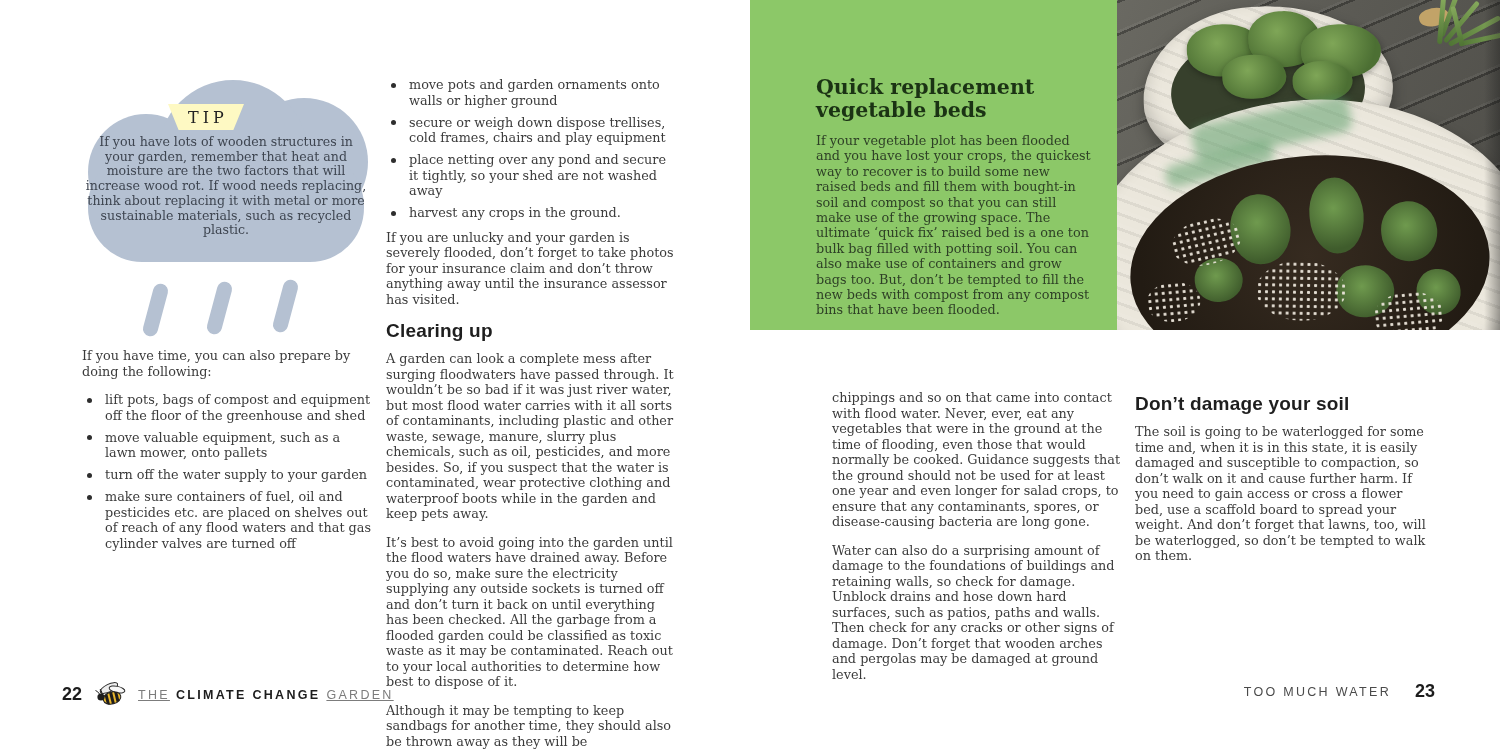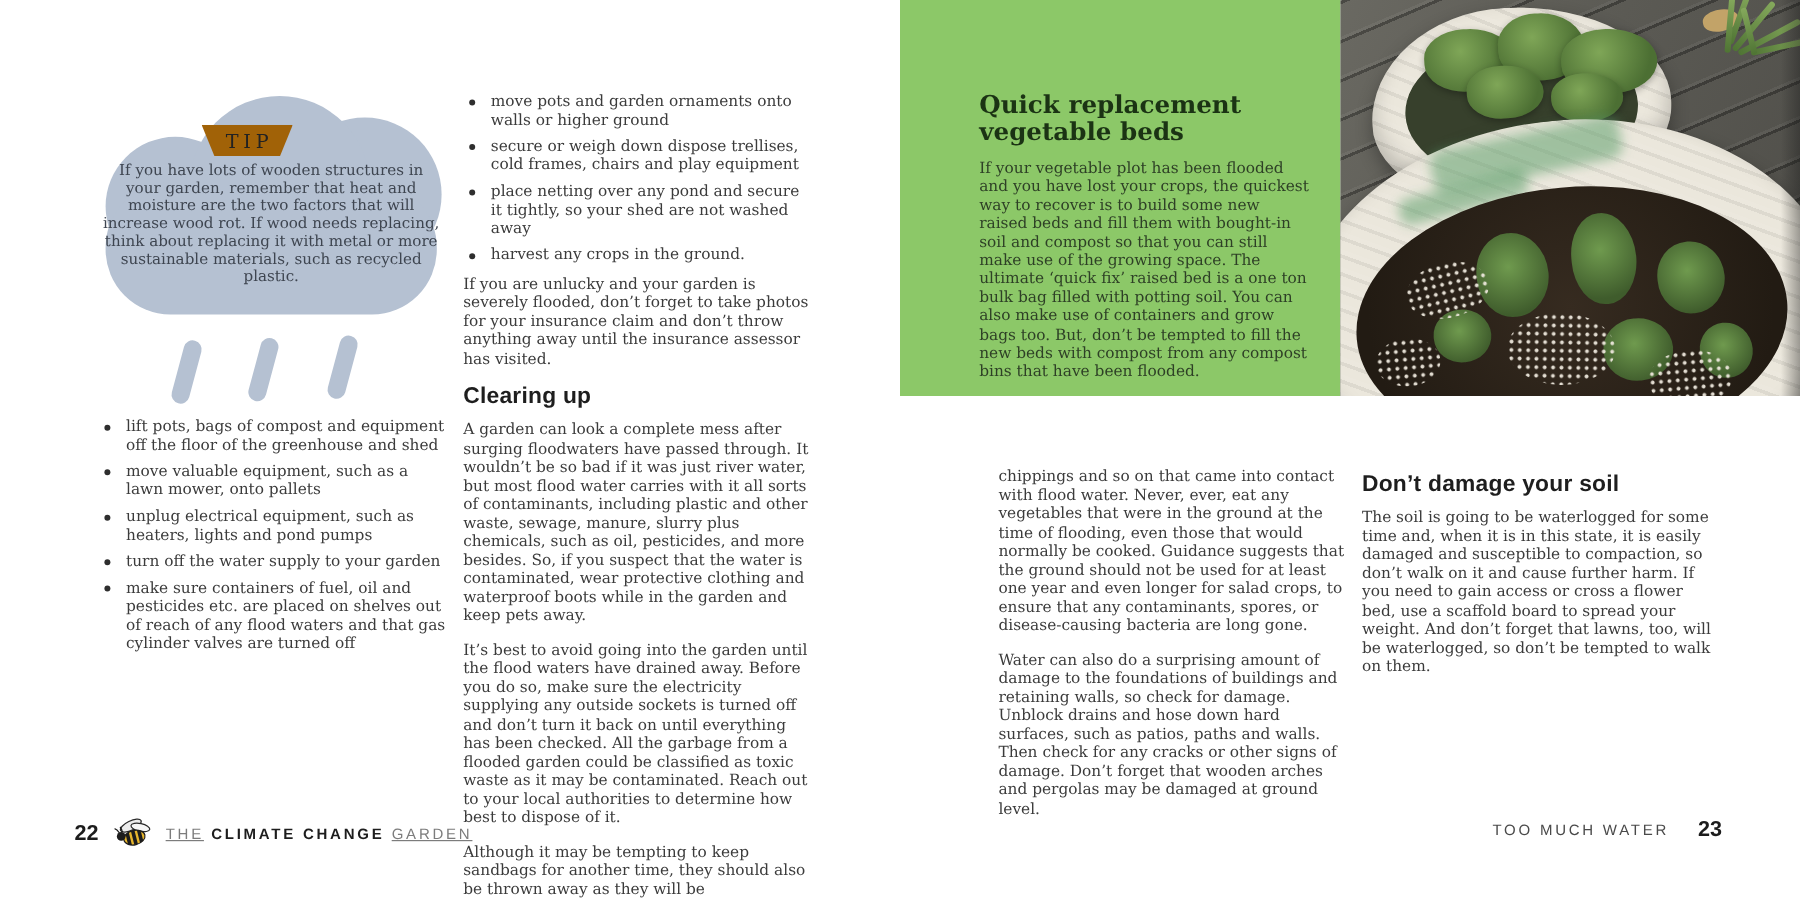--- a/index.html
+++ b/index.html
@@ -24,21 +24,21 @@
   #col-r1{left:82px;top:390px;width:292px;}
   #col-r2{left:385px;top:388px;width:296px;}
 
   
   .tip-graphic{position:absolute;left:80px;top:80px;width:292px;height:258px;}
   .puff{position:absolute;background:var(--cloud-blue,#b5c1d2);border-radius:50%;}
   .puff-center{left:78px;top:0;width:150px;height:150px;}
   .puff-left{left:8px;top:34px;width:116px;height:116px;}
   .puff-right{left:160px;top:18px;width:128px;height:128px;}
   .puff-base{left:8px;top:72px;width:276px;height:110px;border-radius:54px;}
-  .tip-banner{position:absolute;left:88px;top:24px;width:76px;height:26px;background:#a16207;
+  .tip-banner{position:absolute;left:88px;top:24px;width:76px;height:26px;background:#fef9c3;
               clip-path:polygon(0 0,100% 0,86% 100%,14% 100%);
               display:flex;align-items:center;justify-content:center;}
   .tip-banner span{font-size:16px;letter-spacing:4px;padding-left:4px;color:#222;}
   .tip-text{position:absolute;left:4px;top:55px;width:284px;text-align:center;
             font-size:12.6px;line-height:14.7px;color:#3e4550;}
   .raindrop{position:absolute;width:15px;height:54px;border-radius:9px;
             background:var(--cloud-blue,#b5c1d2);transform:rotate(15deg);}
   .drop1{left:68px;top:203px;}
   .drop2{left:132px;top:201px;}
   .drop3{left:198px;top:199px;}
@@ -135,24 +135,24 @@
       <div class="tip-banner">
         <span>TIP</span>
       </div>
       <div class="tip-text">If you have lots of wooden structures in your garden, remember that heat and moisture are the two factors that will increase wood rot. If wood needs replacing, think about replacing it with metal or more sustainable materials, such as recycled plastic.</div>
       <div class="raindrop drop1"></div>
       <div class="raindrop drop2"></div>
       <div class="raindrop drop3"></div>
     </div>
 
     <div class="col" id="col-l1">
+      <p>If you have time, you can also prepare by doing the following:</p>
       <ul>
           <li>lift pots, bags of compost and equipment off the floor of the greenhouse and shed</li>
           <li>move valuable equipment, such as a lawn mower, onto pallets</li>
-          <li>unplug electrical equipment, such as heaters, lights and pond pumps</li>
           <li>turn off the water supply to your garden</li>
           <li>make sure containers of fuel, oil and pesticides etc. are placed on shelves out of reach of any flood waters and that gas cylinder valves are turned off</li>
         </ul>
     </div>
 
     <div class="col" id="col-l2">
       <ul>
           <li>move pots and garden ornaments onto walls or higher ground</li>
           <li>secure or weigh down dispose trellises, cold frames, chairs and play equipment</li>
           <li>place netting over any pond and secure it tightly, so your shed are not washed away</li>

